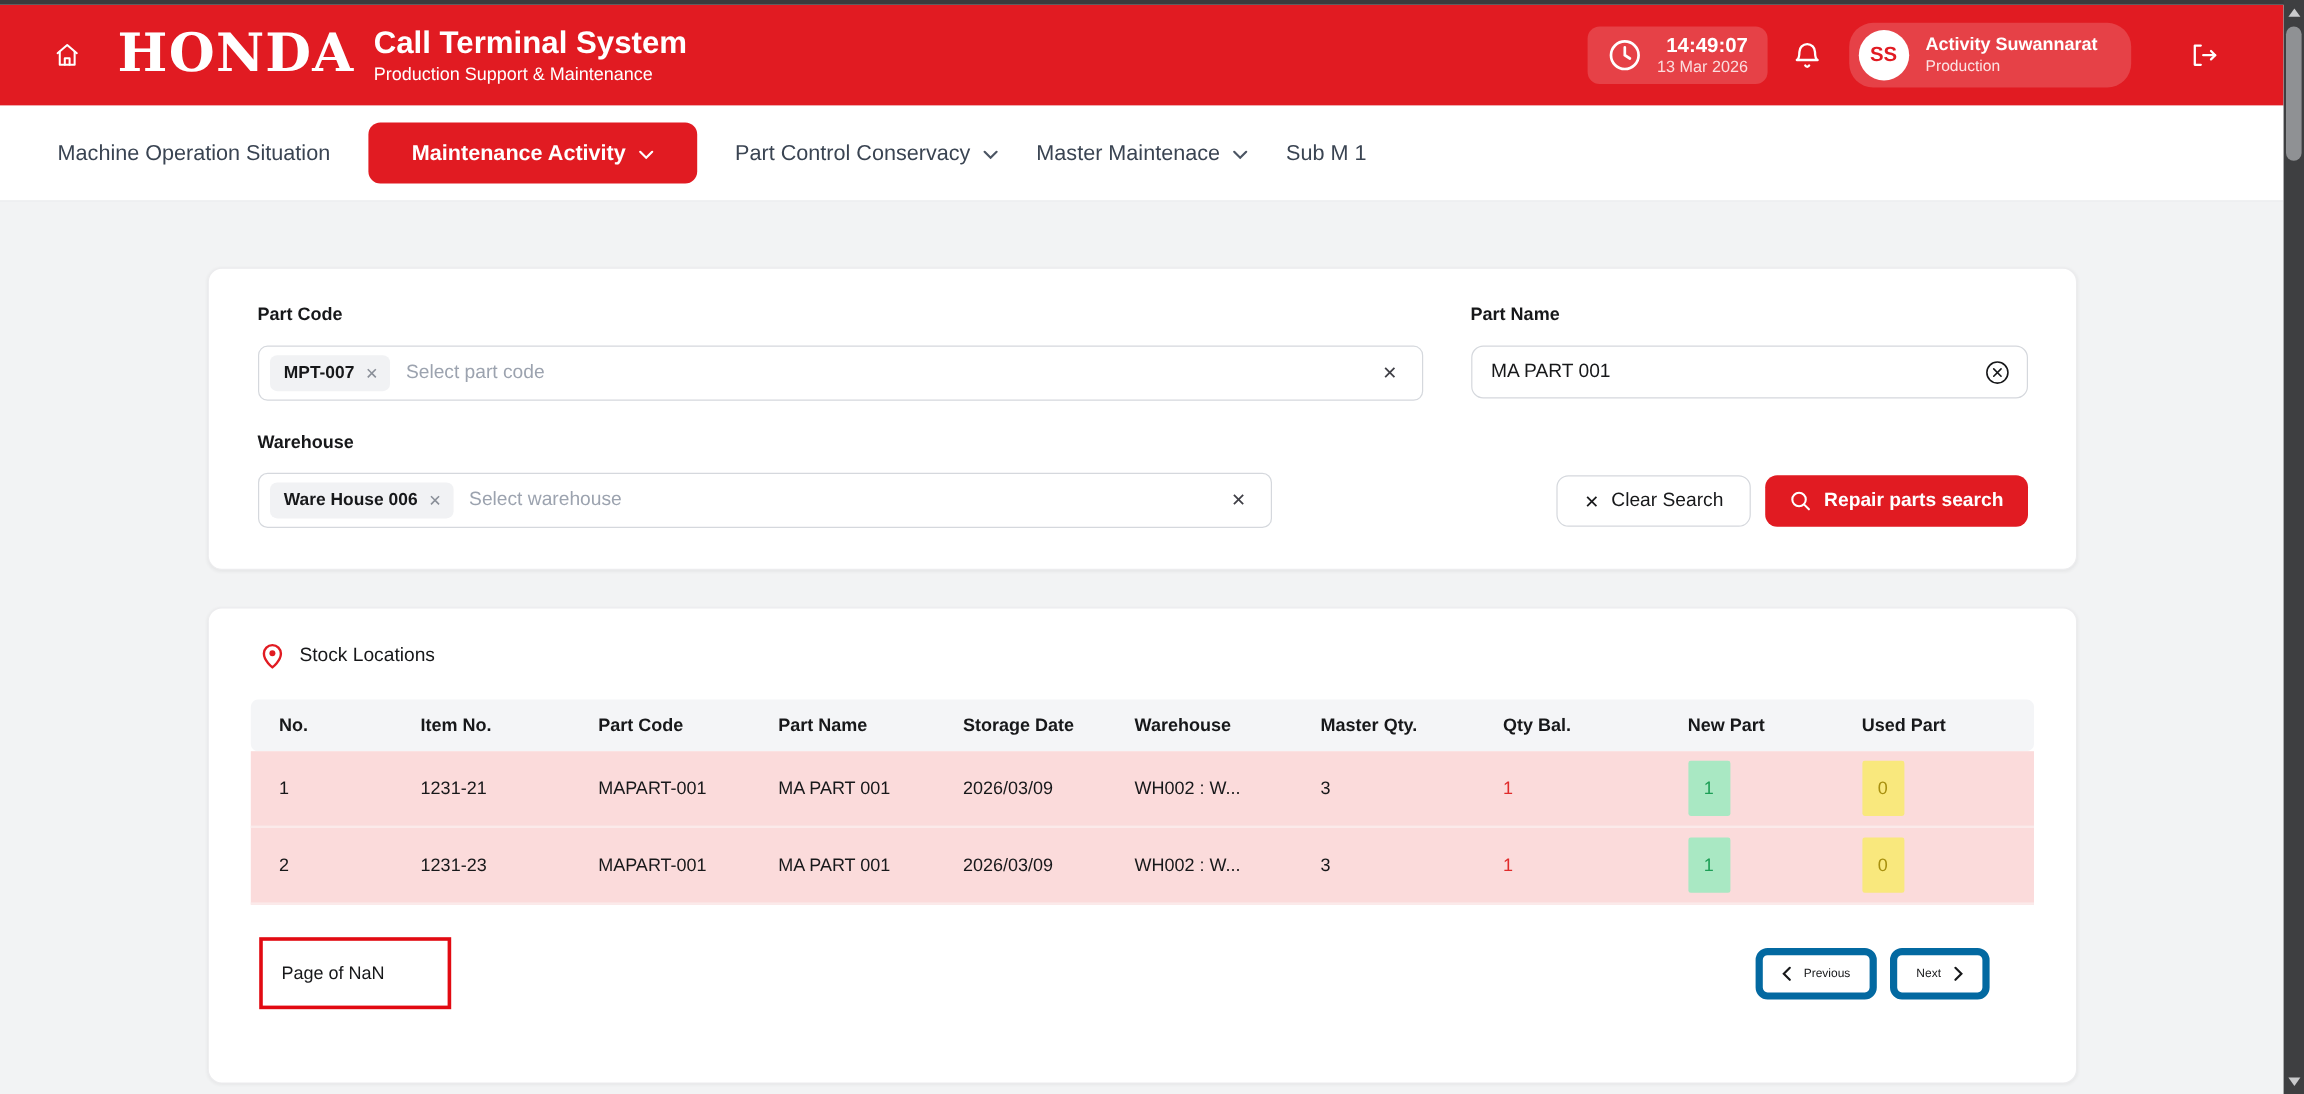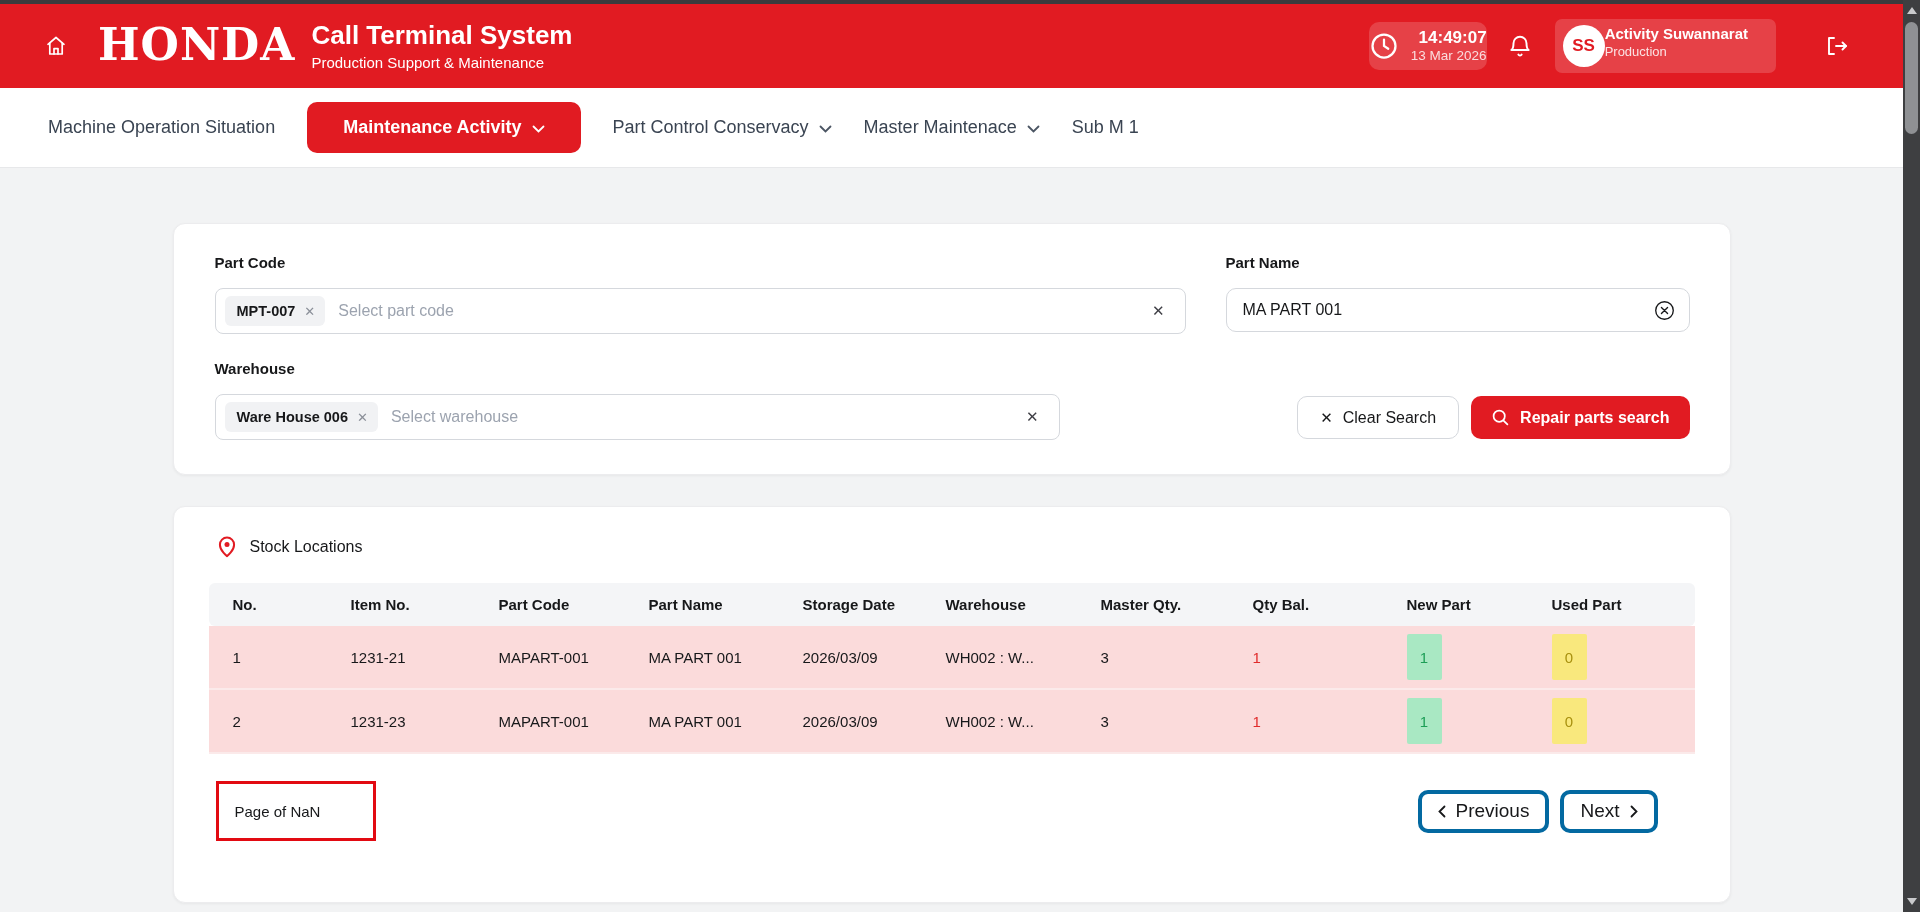--- a/index.html
+++ b/index.html
@@ -10,26 +10,26 @@
   .viewport { position:absolute; top:4px; left:0; width:1903px; height:908px; background:#F2F3F4; overflow:hidden; }
 
   
   .header { height:84px; background:#E11B22; display:flex; align-items:center; padding:0 53px 0 44px; color:#fff; }
   .home-btn { width:24px; height:24px; margin-right:30px; display:flex; align-items:center; cursor:pointer; }
   .brand { font-family:"DejaVu Serif", serif; font-weight:700; font-size:44px; letter-spacing:1px; line-height:1; margin-right:16px; padding-bottom:2px; }
   .title-block { display:flex; flex-direction:column; }
   .app-title { font-size:26px; font-weight:600; line-height:1.15; }
   .app-subtitle { font-size:15px; font-weight:400; margin-top:4px; }
   .header-right { margin-left:auto; display:flex; align-items:center; }
-  .clock-chip { background:rgba(255,255,255,0.17); border-radius:10px; height:48px; padding:0 0; display:flex; align-items:center; gap:12px; }
+  .clock-chip { background:rgba(255,255,255,0.17); border-radius:10px; height:48px; padding:0 16px; display:flex; align-items:center; gap:12px; }
   .clock-text { text-align:right; }
   .clock-time { font-size:17px; font-weight:700; line-height:1.2; }
   .clock-date { font-size:13.5px; color:rgba(255,255,255,0.82); line-height:1.2; }
   .bell-btn { margin:0 22px 0 20px; display:flex; align-items:center; cursor:pointer; }
-  .user-chip { background:rgba(255,255,255,0.17); border-radius:7px; height:54px; padding:6px 28px 6px 8px; display:flex; align-items:flex-start; cursor:pointer; }
+  .user-chip { background:rgba(255,255,255,0.17); border-radius:20px; height:54px; padding:6px 28px 6px 8px; display:flex; align-items:center; gap:14px; cursor:pointer; }
   .avatar { width:42px; height:42px; border-radius:50%; background:#fff; color:#E11B22; font-weight:700; font-size:17px; display:flex; align-items:center; justify-content:center; }
   .user-name { font-size:15px; font-weight:700; line-height:1.25; }
   .user-role { font-size:13px; color:rgba(255,255,255,0.85); line-height:1.25; }
   .logout-btn { margin-left:48px; display:flex; align-items:center; cursor:pointer; }
 
   
   .nav { height:80px; background:#fff; border-bottom:1px solid #E7E8EA; display:flex; align-items:center; padding-left:48px; gap:32px; font-size:18px; color:#3A4452; }
   .nav-item { display:flex; align-items:center; gap:10px; cursor:pointer; white-space:nowrap;justify-content:center; }
   .nav-item .chev { display:flex; align-items:center; color:#4B5563; margin-top:2px; }
   .nav-item.active { background:#E11B22; color:#fff; font-weight:600; border-radius:10px; padding:15px 36px; }
@@ -68,21 +68,21 @@
   .trow { height:64px; background:#FBDBDB; font-size:15px; color:#17181A; border-bottom:2px solid #FBEAEA; }
   .trow:first-of-type { margin-top:3px; }
   .qty-bal { color:#E02B2B; }
   .badge { width:35px; height:46px; display:flex; align-items:center; justify-content:center; border-radius:2px; font-size:15px; }
   .badge-green { background:#A9E8C3; color:#1D9E56; }
   .badge-yellow { background:#F9E87D; color:#A8900F; }
 
   .pagination { display:flex; justify-content:space-between; align-items:center; margin-top:27px; padding-left:7px; padding-right:37px; }
   .page-box { border:3px solid #E20A12; width:160px; height:60px; display:flex; align-items:center; padding-left:16px; font-size:15px; color:#17181A; background:#fff; }
   .pager { display:flex; gap:11px; }
-  .pg-btn { height:43px; background:#fff; border:4px solid #0369a1; border-radius:10px; font-size:19px; color:#17181A; display:inline-flex; align-items:center; gap:10px; padding:0 16px; cursor:pointer; font-family:"Liberation Sans", sans-serif; }
+  .pg-btn { height:43px; background:#fff; border:6px solid #0369a1; border-radius:10px; font-size:10px; color:#17181A; display:inline-flex; align-items:center; gap:10px; padding:0 16px; cursor:pointer; font-family:"Liberation Sans", sans-serif; }
 
   
   .scrollbar { position:absolute; top:0; right:0; width:17px; height:912px; background:#3E3F41; z-index:50; }
   .sb-btn { position:absolute; left:0; width:17px; height:19px; display:flex; align-items:center; justify-content:center; cursor:pointer; }
   .sb-btn.up { top:1px; }
   .sb-btn.down { bottom:1px; }
   .tri-up { width:0; height:0; border-left:5px solid transparent; border-right:5px solid transparent; border-bottom:7px solid #C9CACC; }
   .tri-down { width:0; height:0; border-left:5px solid transparent; border-right:5px solid transparent; border-top:7px solid #C9CACC; }
   .sb-thumb { position:absolute; top:22px; left:2px; width:13px; height:112px; background:#8F9194; border-radius:7px; cursor:pointer; }
 

